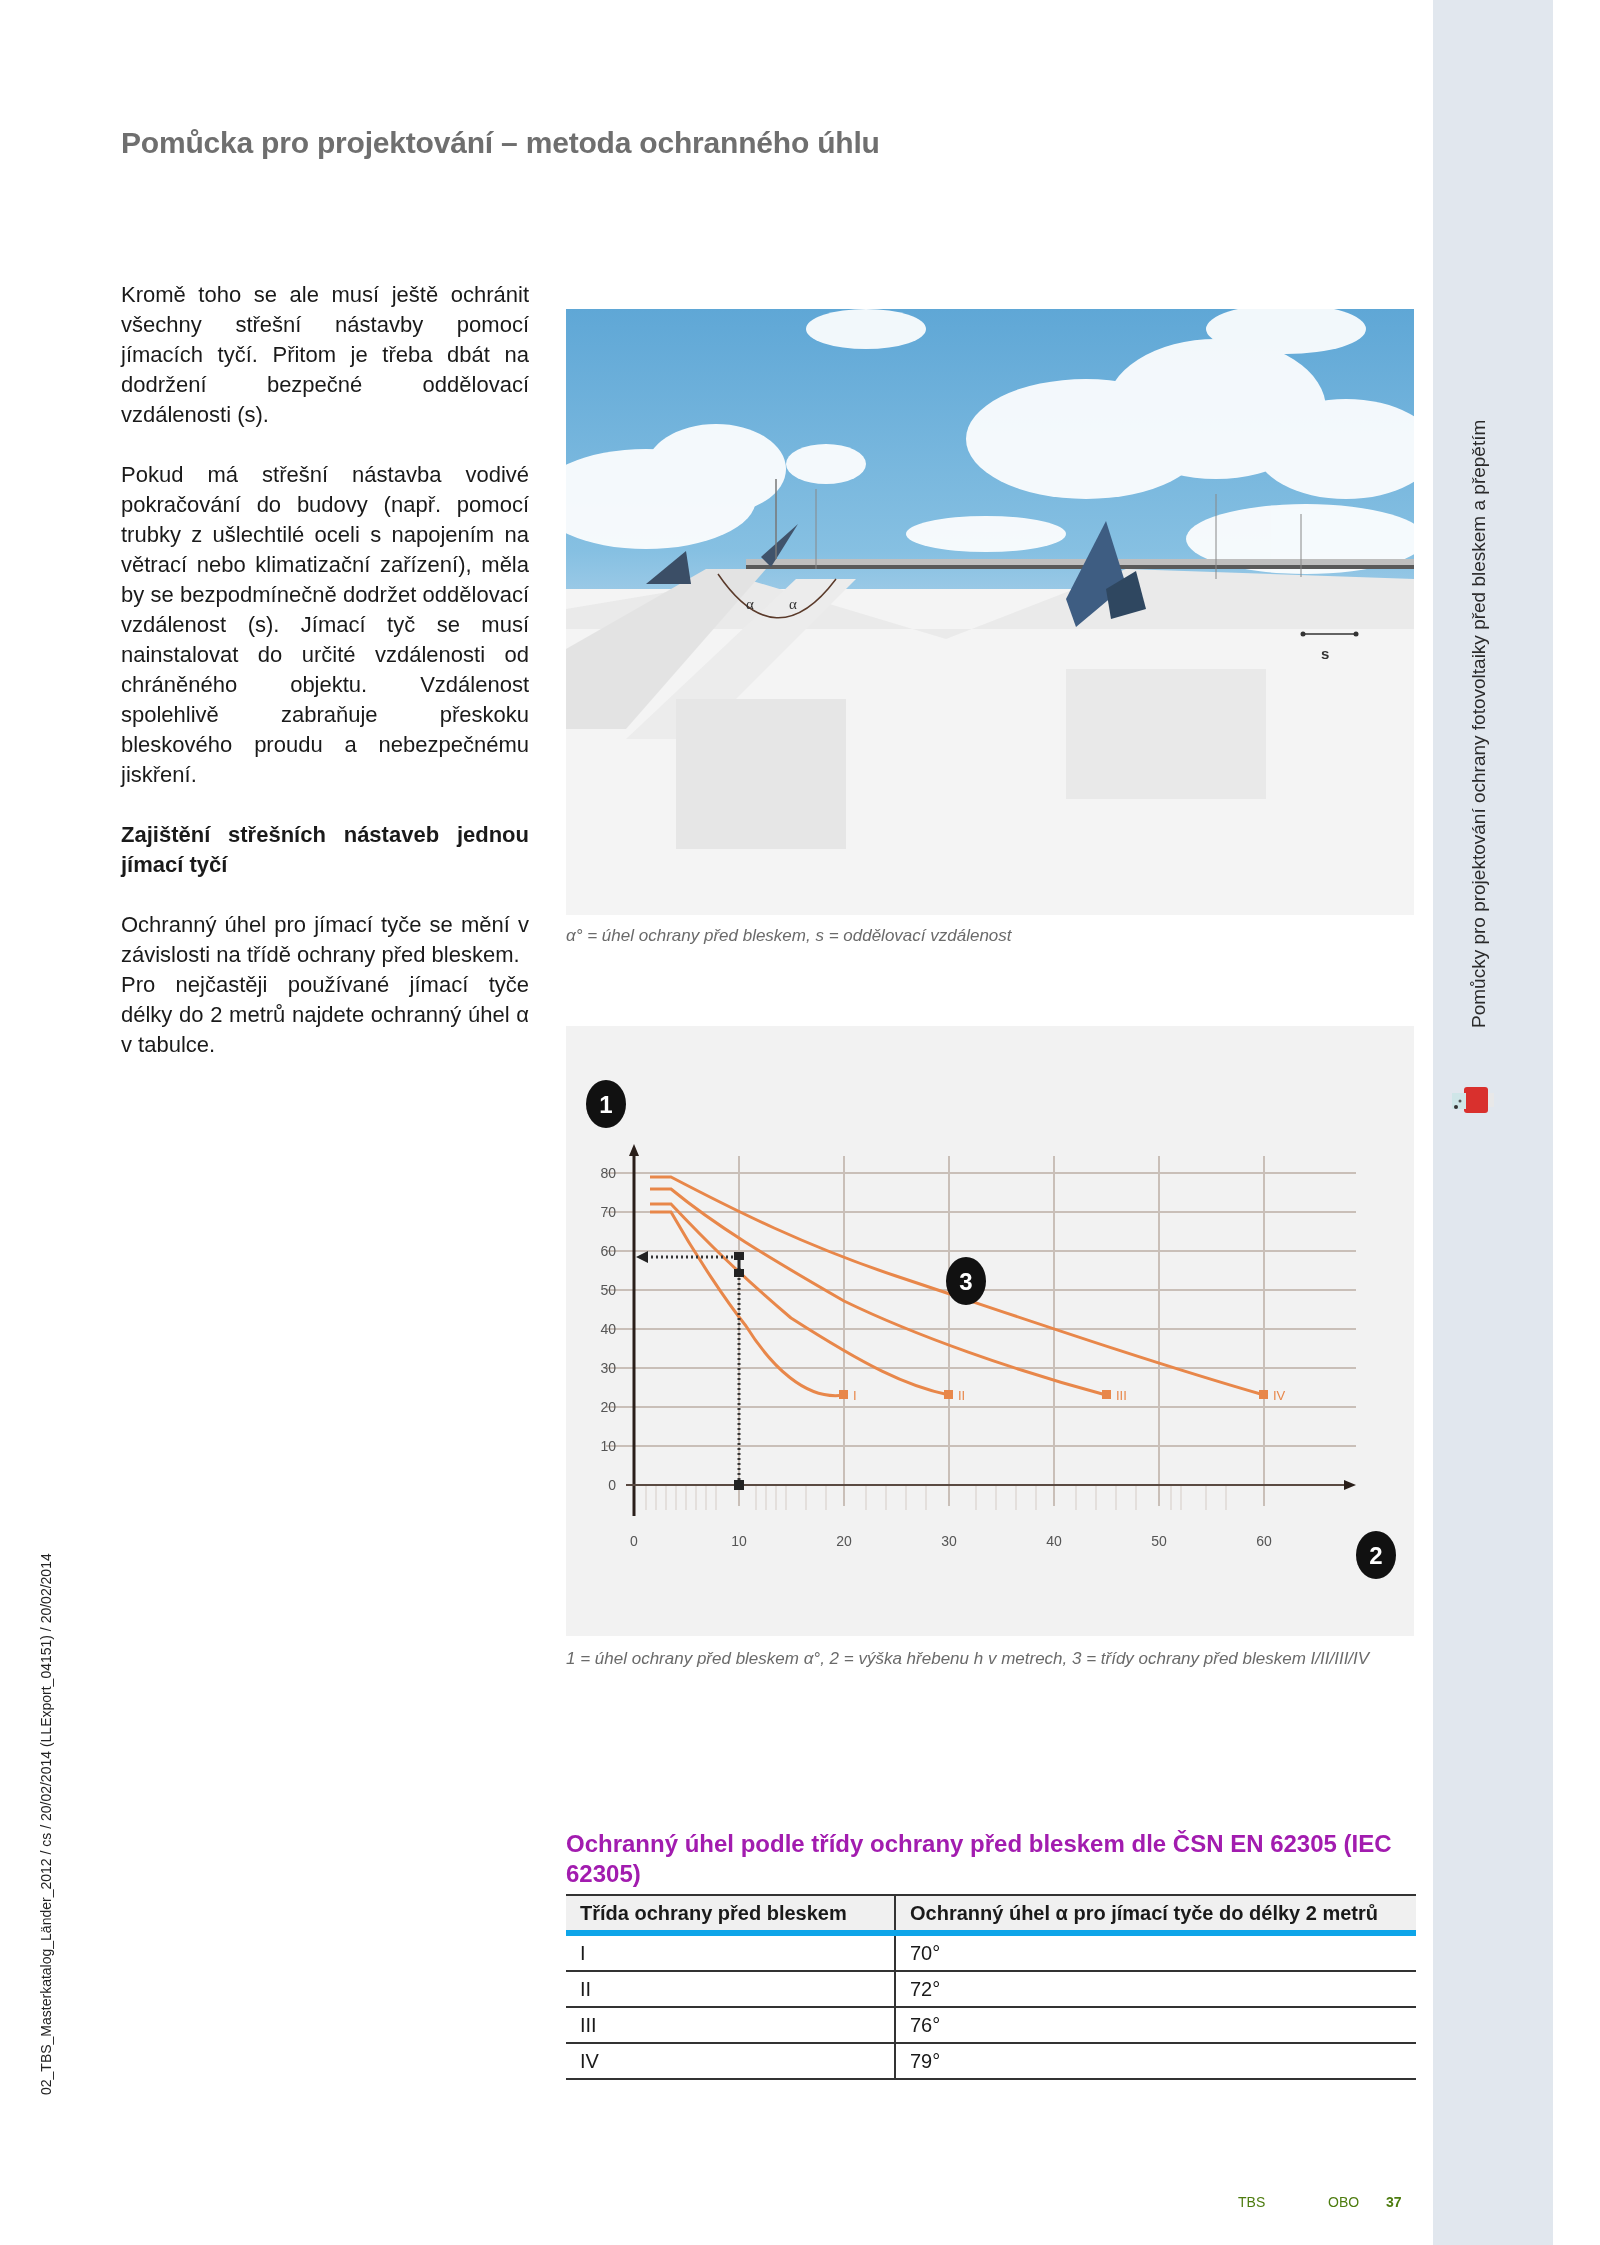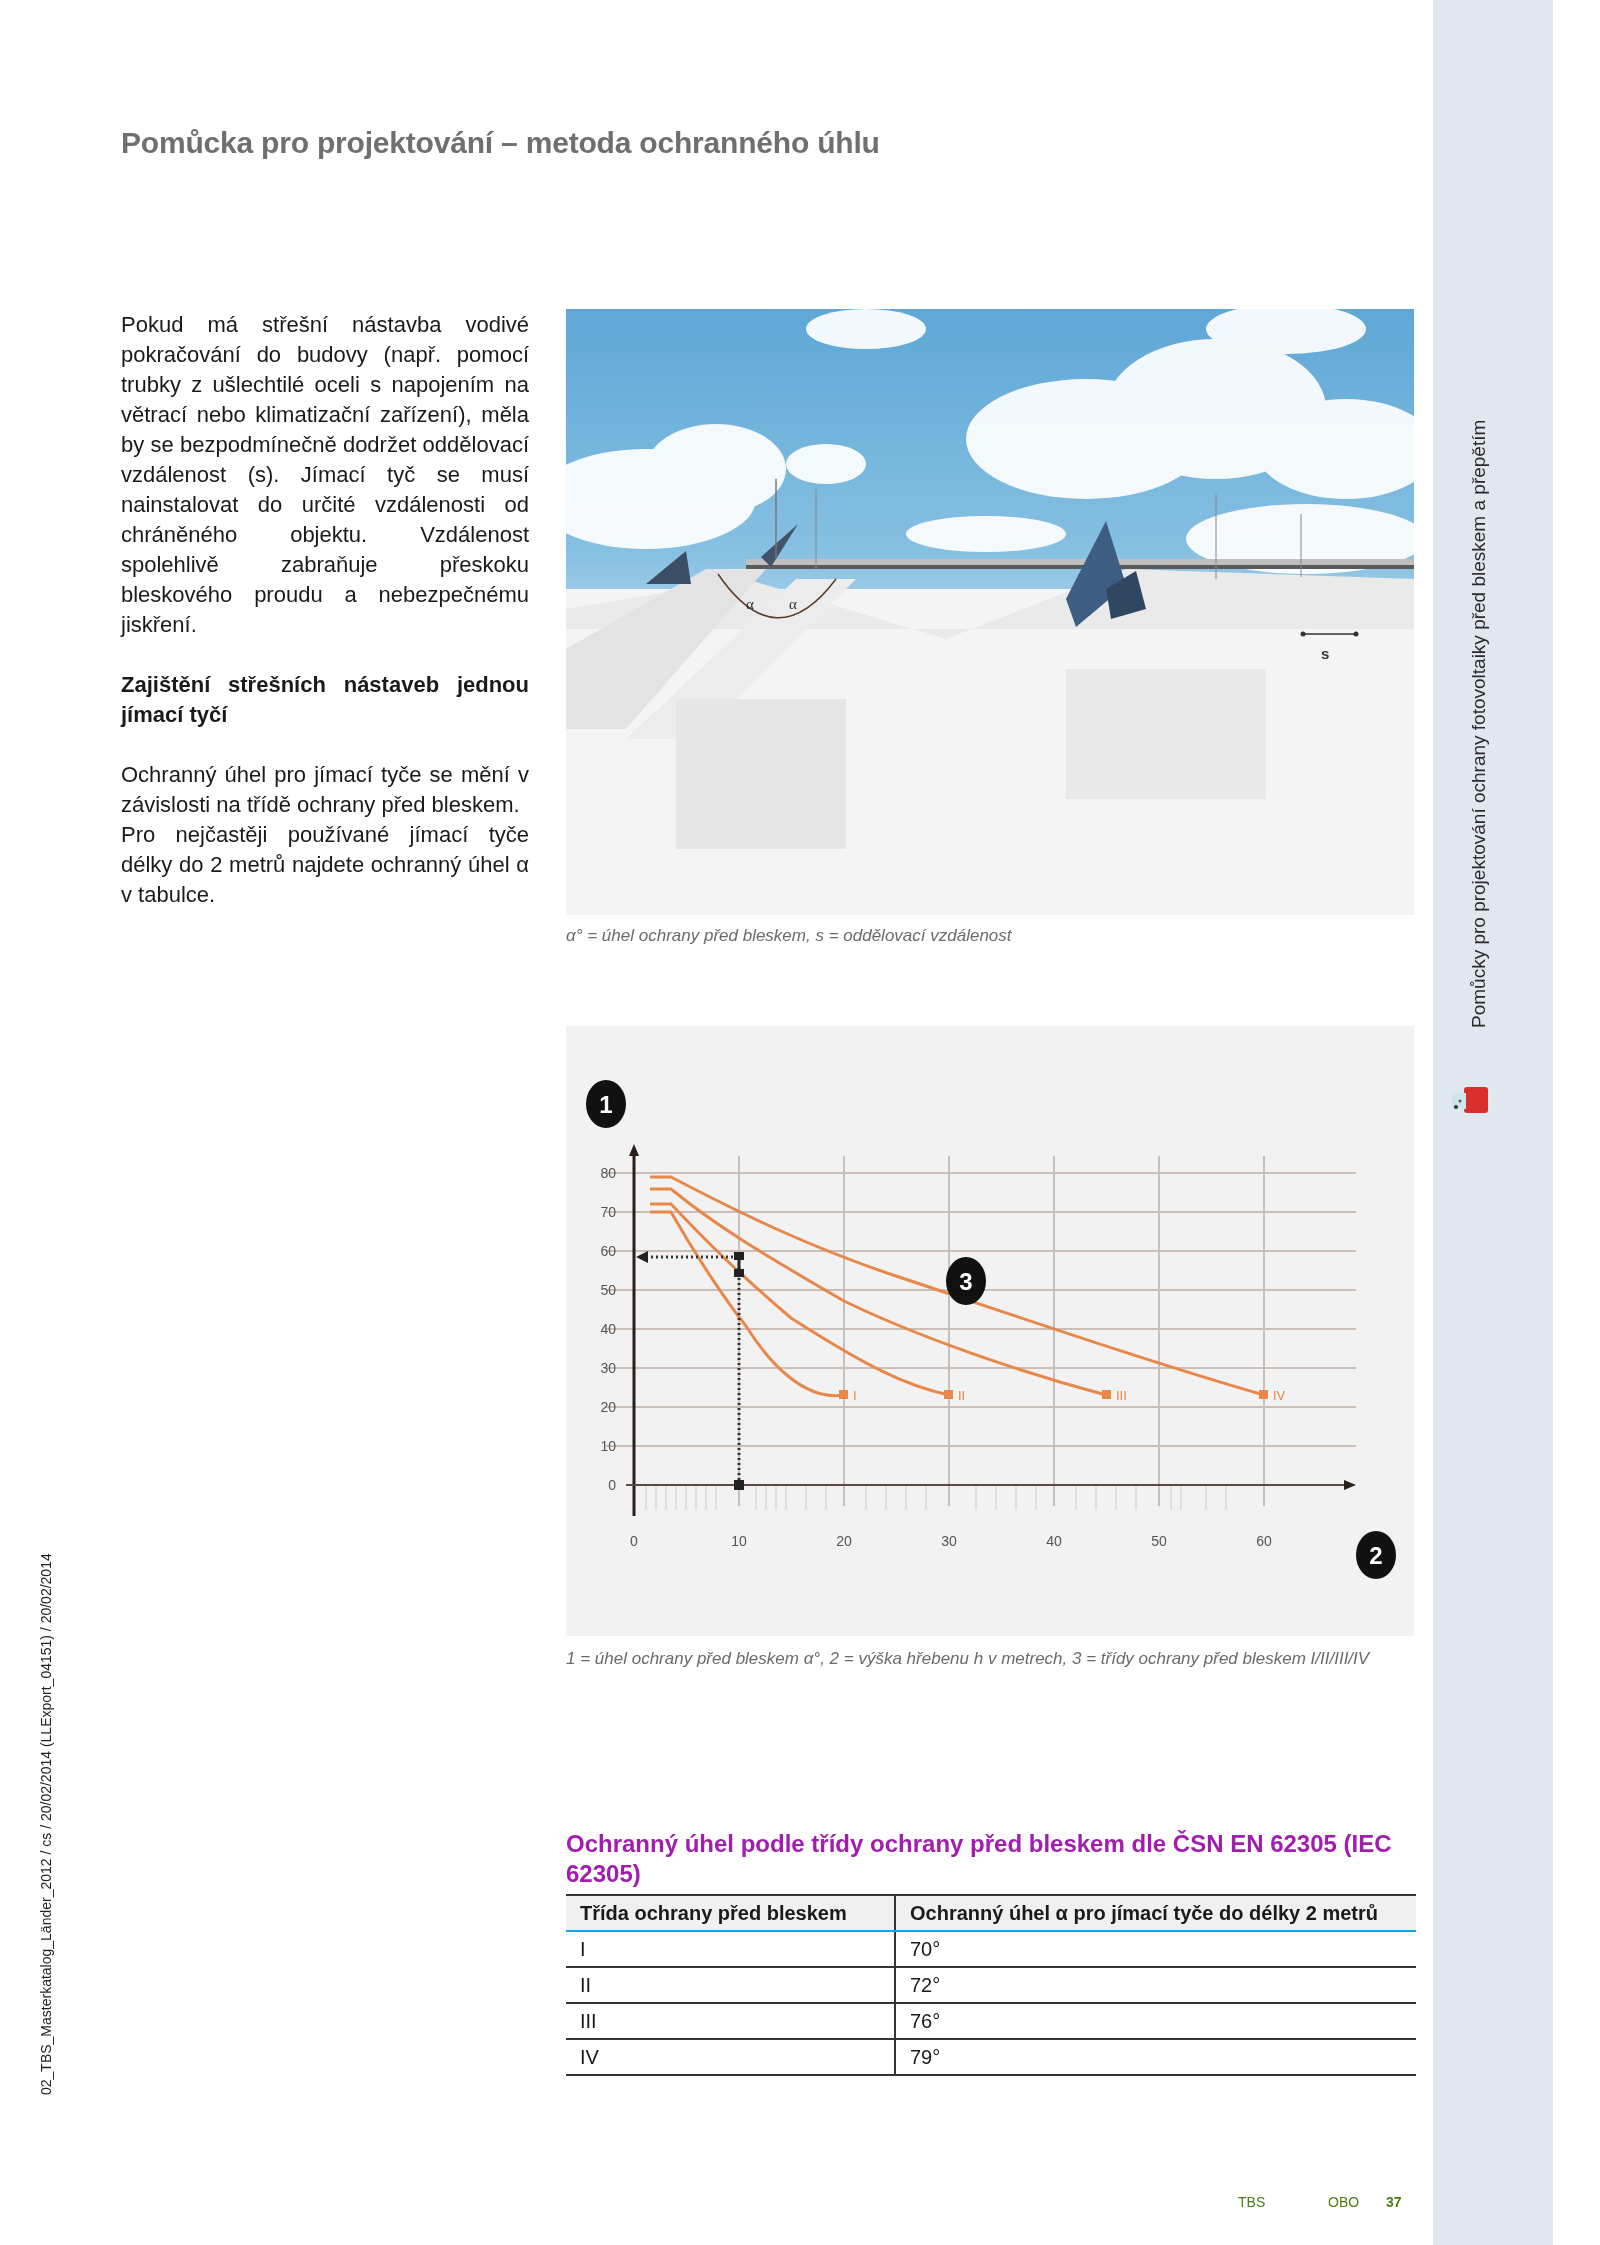--- a/index.html
+++ b/index.html
@@ -11,21 +11,21 @@
   h1.page-title { position:absolute; left:121px; top:126px; margin:0; font-size:30px; font-weight:bold; color:#6f6f6f; letter-spacing:-0.2px; }
   .col-left { position:absolute; left:121px; top:280px; width:408px; font-size:22px; line-height:30px; color:#1a1a1a; }
   .col-left p { margin:0; text-align:justify; }
   .col-left h2 { margin:0; font-size:22px; line-height:30px; font-weight:bold; text-align:justify; text-align-last:left; }
   .gap30 { height:30px; }
   .photo { position:absolute; left:566px; top:309px; width:848px; height:606px; overflow:hidden; background:linear-gradient(180deg,#5fa7d6 0%,#86c0e2 40%,#c8def0 62%,#eef2f6 70%,#f4f4f4 100%); }
   .caption { position:absolute; font-size:17px; font-style:italic; color:#6a6a6a; }
   .chart-box { position:absolute; left:566px; top:1026px; width:848px; height:610px; background:#f2f2f2; }
   .table-title { position:absolute; left:566px; top:1829px; width:850px; font-size:24px; font-weight:bold; line-height:30px; color:#a21caf; }
   table.data { position:absolute; left:566px; top:1894px; width:850px; border-collapse:collapse; font-size:20px; }
-  table.data th { background:#f0f0f0; text-align:left; font-weight:bold; padding:4px 14px; border-top:2px solid #333; border-bottom:2px solid #0ea5e9; height:26px; }
+  table.data th { background:#f0f0f0; text-align:left; font-weight:bold; padding:4px 14px; border-top:2px solid #333; border-bottom:6px solid #0ea5e9; height:26px; }
   table.data td { text-align:left; padding:4px 14px; border-bottom:2px solid #333; height:26px; font-weight:normal; }
   table.data th:first-child, table.data td:first-child { width:300px; border-right:2px solid #333; padding-left:14px; }
   .footer { position:absolute; top:2194px; font-size:14px; color:#4d7c0f; }
 </style>
 </head>
 <body>
 
 <div class="sidebar"></div>
 <div class="sidebar-text">Pomůcky pro projektování ochrany fotovoltaiky před bleskem a přepětím</div>
 <svg class="sidebar-logo" viewBox="0 0 52 30">
@@ -34,20 +34,21 @@
   <circle cx="8" cy="22" r="2" fill="#333"></circle>
   <circle cx="12" cy="16" r="1.5" fill="#555"></circle>
   <rect x="40" y="8" width="6" height="14" fill="#e8e8e8"></rect>
 </svg>
 
 <div class="left-meta">02_TBS_Masterkatalog_Länder_2012 / cs / 20/02/2014 (LLExport_04151) / 20/02/2014</div>
 
 <h1 class="page-title">Pomůcka pro projektování – metoda ochranného úhlu</h1>
 
 <div class="col-left">
+  <p>Kromě toho se ale musí ještě ochránit všechny střešní nástavby pomocí jímacích tyčí. Přitom je třeba dbát na dodržení bezpečné oddělovací vzdálenosti (s).</p>
   <div class="gap30"></div>
   <p>Pokud má střešní nástavba vodivé pokračování do budovy (např. pomocí trubky z ušlechtilé oceli s napojením na větrací nebo klimatizační zařízení), měla by se bezpodmínečně dodržet oddělovací vzdálenost (s). Jímací tyč se musí nainstalovat do určité vzdálenosti od chráněného objektu. Vzdálenost spolehlivě zabraňuje přeskoku bleskového proudu a nebezpečnému jiskření.</p>
   <div class="gap30"></div>
   <h2>Zajištění střešních nástaveb jednou jímací tyčí</h2>
   <div class="gap30"></div>
   <p>Ochranný úhel pro jímací tyče se mění v závislosti na třídě ochrany před bleskem.</p>
   <p>Pro nejčastěji používané jímací tyče délky do 2 metrů najdete ochranný úhel α v tabulce.</p>
 </div>
 
 <div class="photo">

